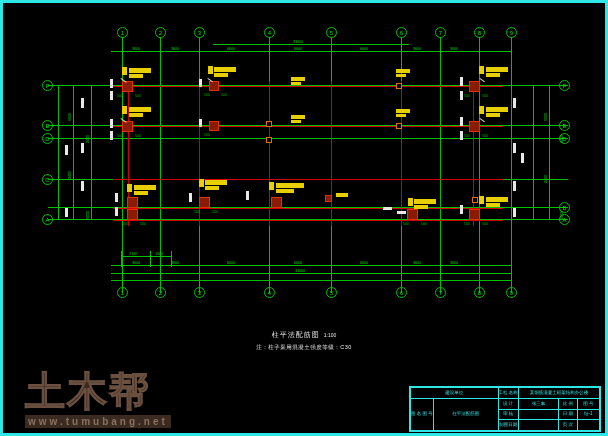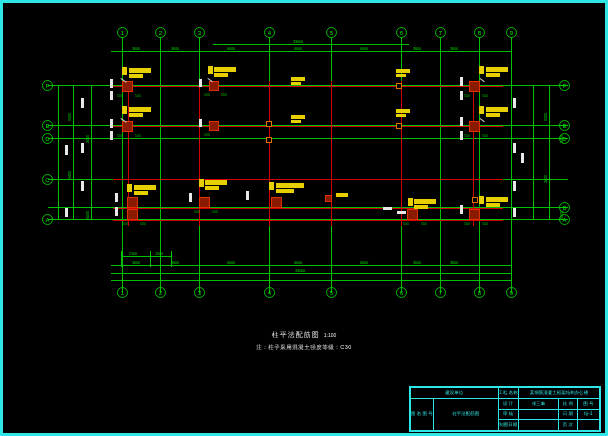--- a/index.html
+++ b/index.html
@@ -323,20 +323,24 @@
     <div class="sizetxt" style="left:461px;top:219px;">500</div>
     <div class="sizetxt" style="left:479px;top:219px;">500</div>
 
     <div id="caption" style="top:320px;">
       <div>
         <span class="cap-main">柱平法配筋图</span><span class="cap-scale">1:100</span>
       </div>
       <div class="cap-note">注：柱子采用混凝土强度等级：C30</div>
     </div>
 
+    <div id="wm">
+      <div class="wm-logo">土木帮</div>
+      <div class="wm-url">www.tumubang.net</div>
+    </div>
 
     <div id="tblock" style="left:406px;top:383px;width:192px;height:46px;">
       <table>
         <tbody>
             <tr>
           <td colspan="2" style="width:44%;" class="tb-mid">建设单位</td>
           <td style="width:10%;">工程
 名称</td>
           <td colspan="4" class="tb-mid">某钢筋混凝土框架结构办公楼</td>
         </tr>

